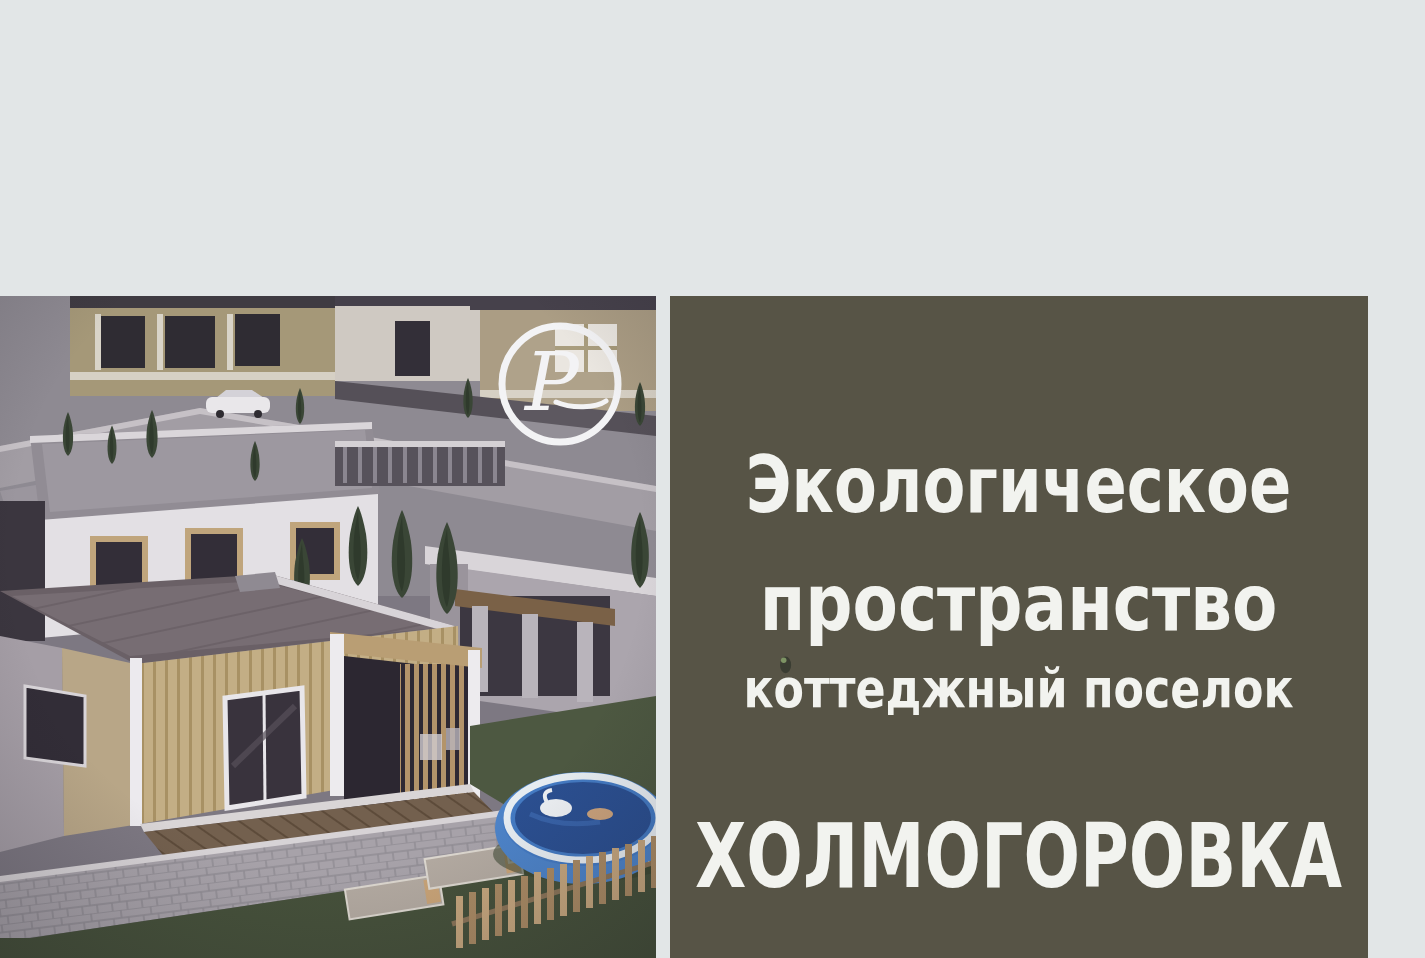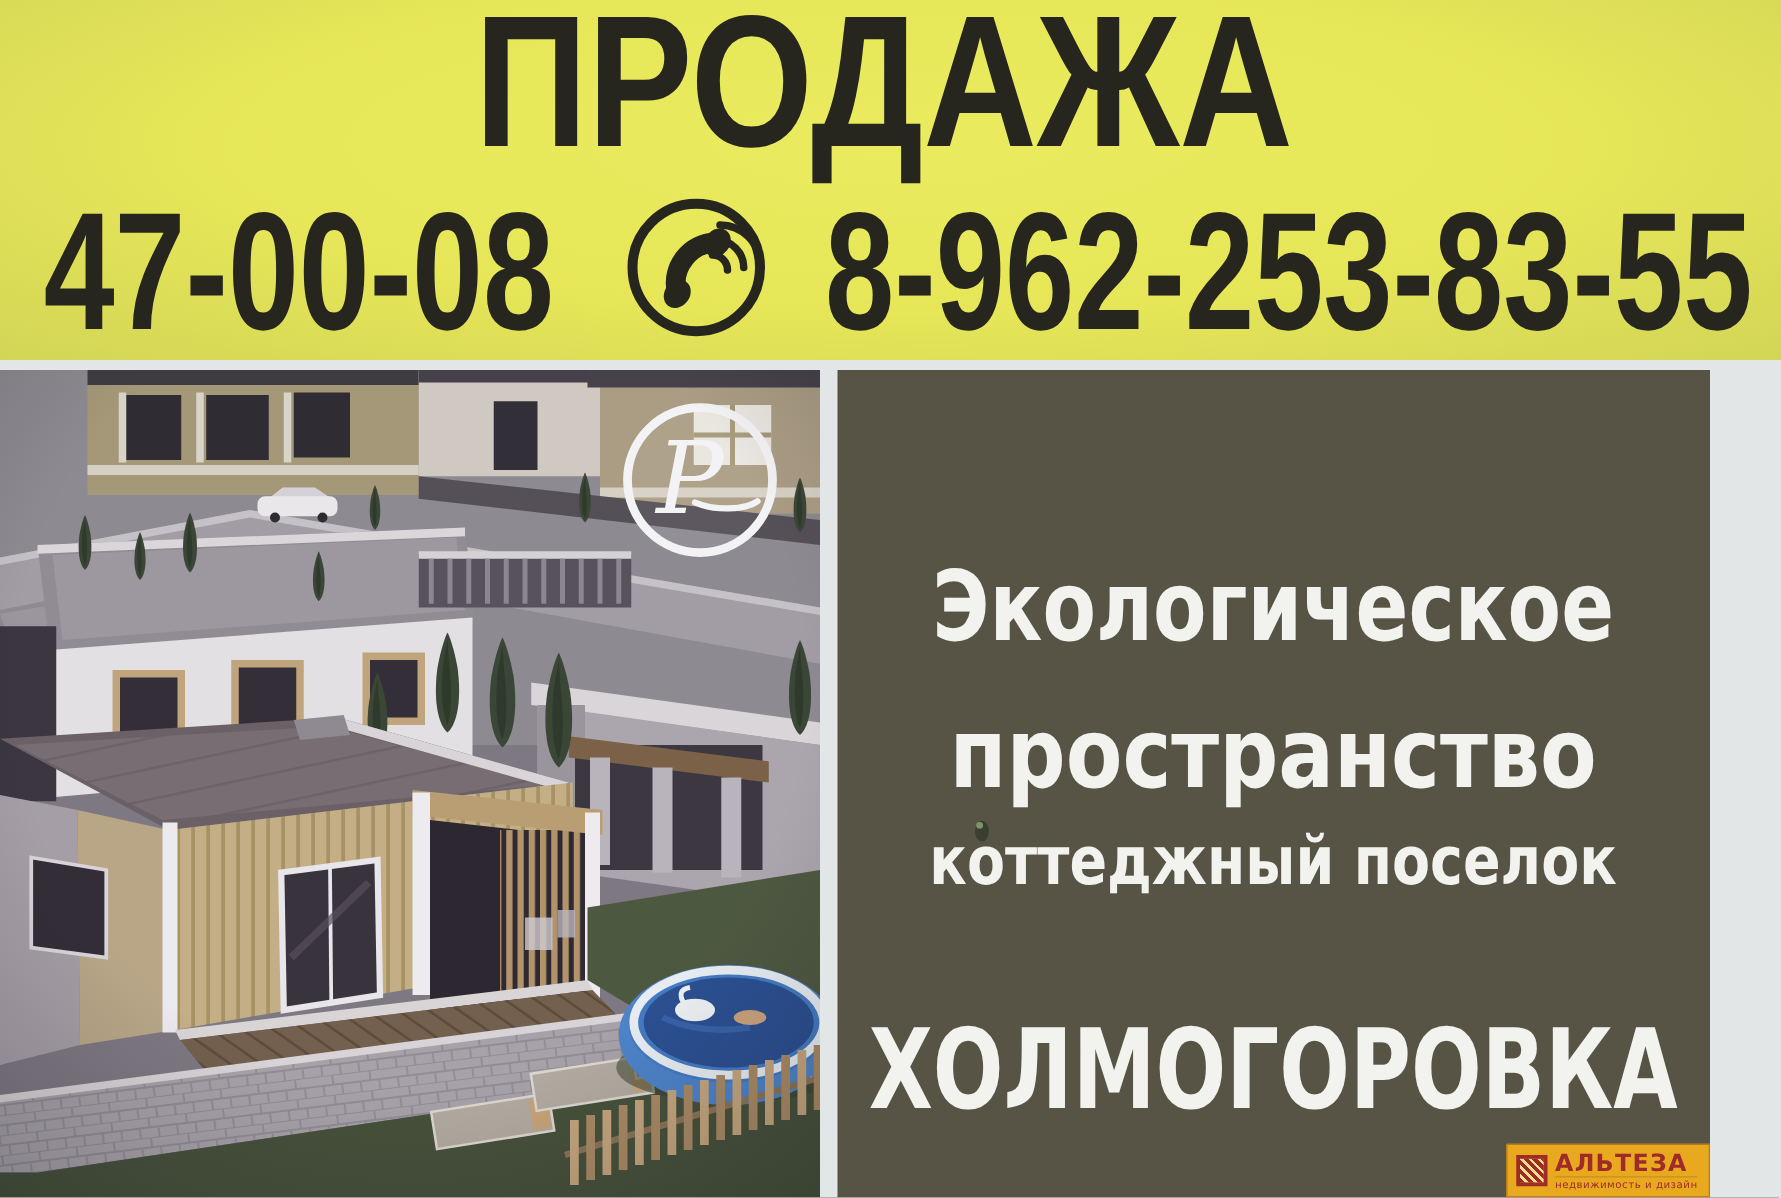--- a/index.html
+++ b/index.html
@@ -27,43 +27,20 @@
   .altesa-title{font-family:"DejaVu Sans",sans-serif;font-weight:bold;font-size:19px;
           line-height:20px;color:#9e2b28;letter-spacing:1px;white-space:nowrap;}
   .altesa-sub{font-family:"DejaVu Sans",sans-serif;font-size:8.2px;line-height:10px;
           color:#9e2b28;letter-spacing:0.4px;white-space:nowrap;border-top:1px solid #c68f22;}
 </style>
 </head>
 <body>
 
 <div class="banner">
 
-  <div class="header">
-    <svg viewBox="0 0 1425 288">
-      <text class="hdr-text" x="707" y="117" font-size="150" text-anchor="middle" textLength="655" lengthAdjust="spacingAndGlyphs">ПРОДАЖА</text>
-
-      <text class="hdr-text" x="35" y="263" font-size="134" text-anchor="start" textLength="408" lengthAdjust="spacingAndGlyphs">47-00-08</text>
-
-      <g transform="translate(557,214)">
-        <circle r="51" fill="none" stroke="#26261f" stroke-width="8"></circle>
-        <g transform="rotate(38)">
-          <path d="M0,-25 C -16,-13 -16,13 0,25" fill="none" stroke="#26261f" stroke-width="16" stroke-linecap="round"></path>
-          <ellipse cx="1" cy="-26" rx="10" ry="12" fill="#26261f"></ellipse>
-          <ellipse cx="1" cy="26" rx="10" ry="12" fill="#26261f"></ellipse>
-        </g>
-        <g fill="none" stroke="#26261f" stroke-width="6" stroke-linecap="round">
-          <path d="M13,-10 a 12,12 0 0 1 12,12"></path>
-          <path d="M16,-22 a 22,22 0 0 1 22,22"></path>
-          <path d="M19,-34 a 32,32 0 0 1 32,32"></path>
-        </g>
-      </g>
-
-      <text class="hdr-text" x="1402" y="263" font-size="134" text-anchor="end" textLength="742" lengthAdjust="spacingAndGlyphs">8-962-253-83-55</text>
-    </svg>
-  </div>
 
   <div class="photo">
     <svg viewBox="0 0 656 662">
       <defs>
         <pattern id="woodwall" width="12" height="400" patternUnits="userSpaceOnUse">
           <rect width="12" height="400" fill="#c3ae85"></rect>
             <rect x="9" width="3" height="400" fill="#a89164"></rect>
         </pattern>
         <pattern id="slatscreen" width="9" height="400" patternUnits="userSpaceOnUse">
           <rect width="9" height="400" fill="#2e2933"></rect>
@@ -275,22 +252,15 @@
       <text class="panel-text" x="377" y="207" font-size="84" text-anchor="middle" textLength="590" lengthAdjust="spacingAndGlyphs">Экологическое</text>
       <text class="panel-text" x="377" y="334" font-size="84" text-anchor="middle" textLength="560" lengthAdjust="spacingAndGlyphs">пространство</text>
       <text class="panel-text" x="377" y="418" font-size="58" text-anchor="middle" textLength="595" lengthAdjust="spacingAndGlyphs">коттеджный поселок</text>
       <text class="panel-text" x="377" y="612" font-size="96" text-anchor="middle" textLength="700" lengthAdjust="spacingAndGlyphs">ХОЛМОГОРОВКА</text>
       <g>
         <ellipse cx="125" cy="372" rx="6" ry="9" fill="#3a3d32"></ellipse>
         <circle cx="123" cy="367" r="3" fill="#7d9464"></circle>
       </g>
     </svg>
 
-    <div class="altesa">
-      <div class="altesa-icon"></div>
-      <div class="altesa-col">
-        <div class="altesa-title">АЛЬТЕЗА</div>
-        <div class="altesa-sub">недвижимость и дизайн</div>
-      </div>
-    </div>
   </div>
 
 </div>
 
 </body></html>

